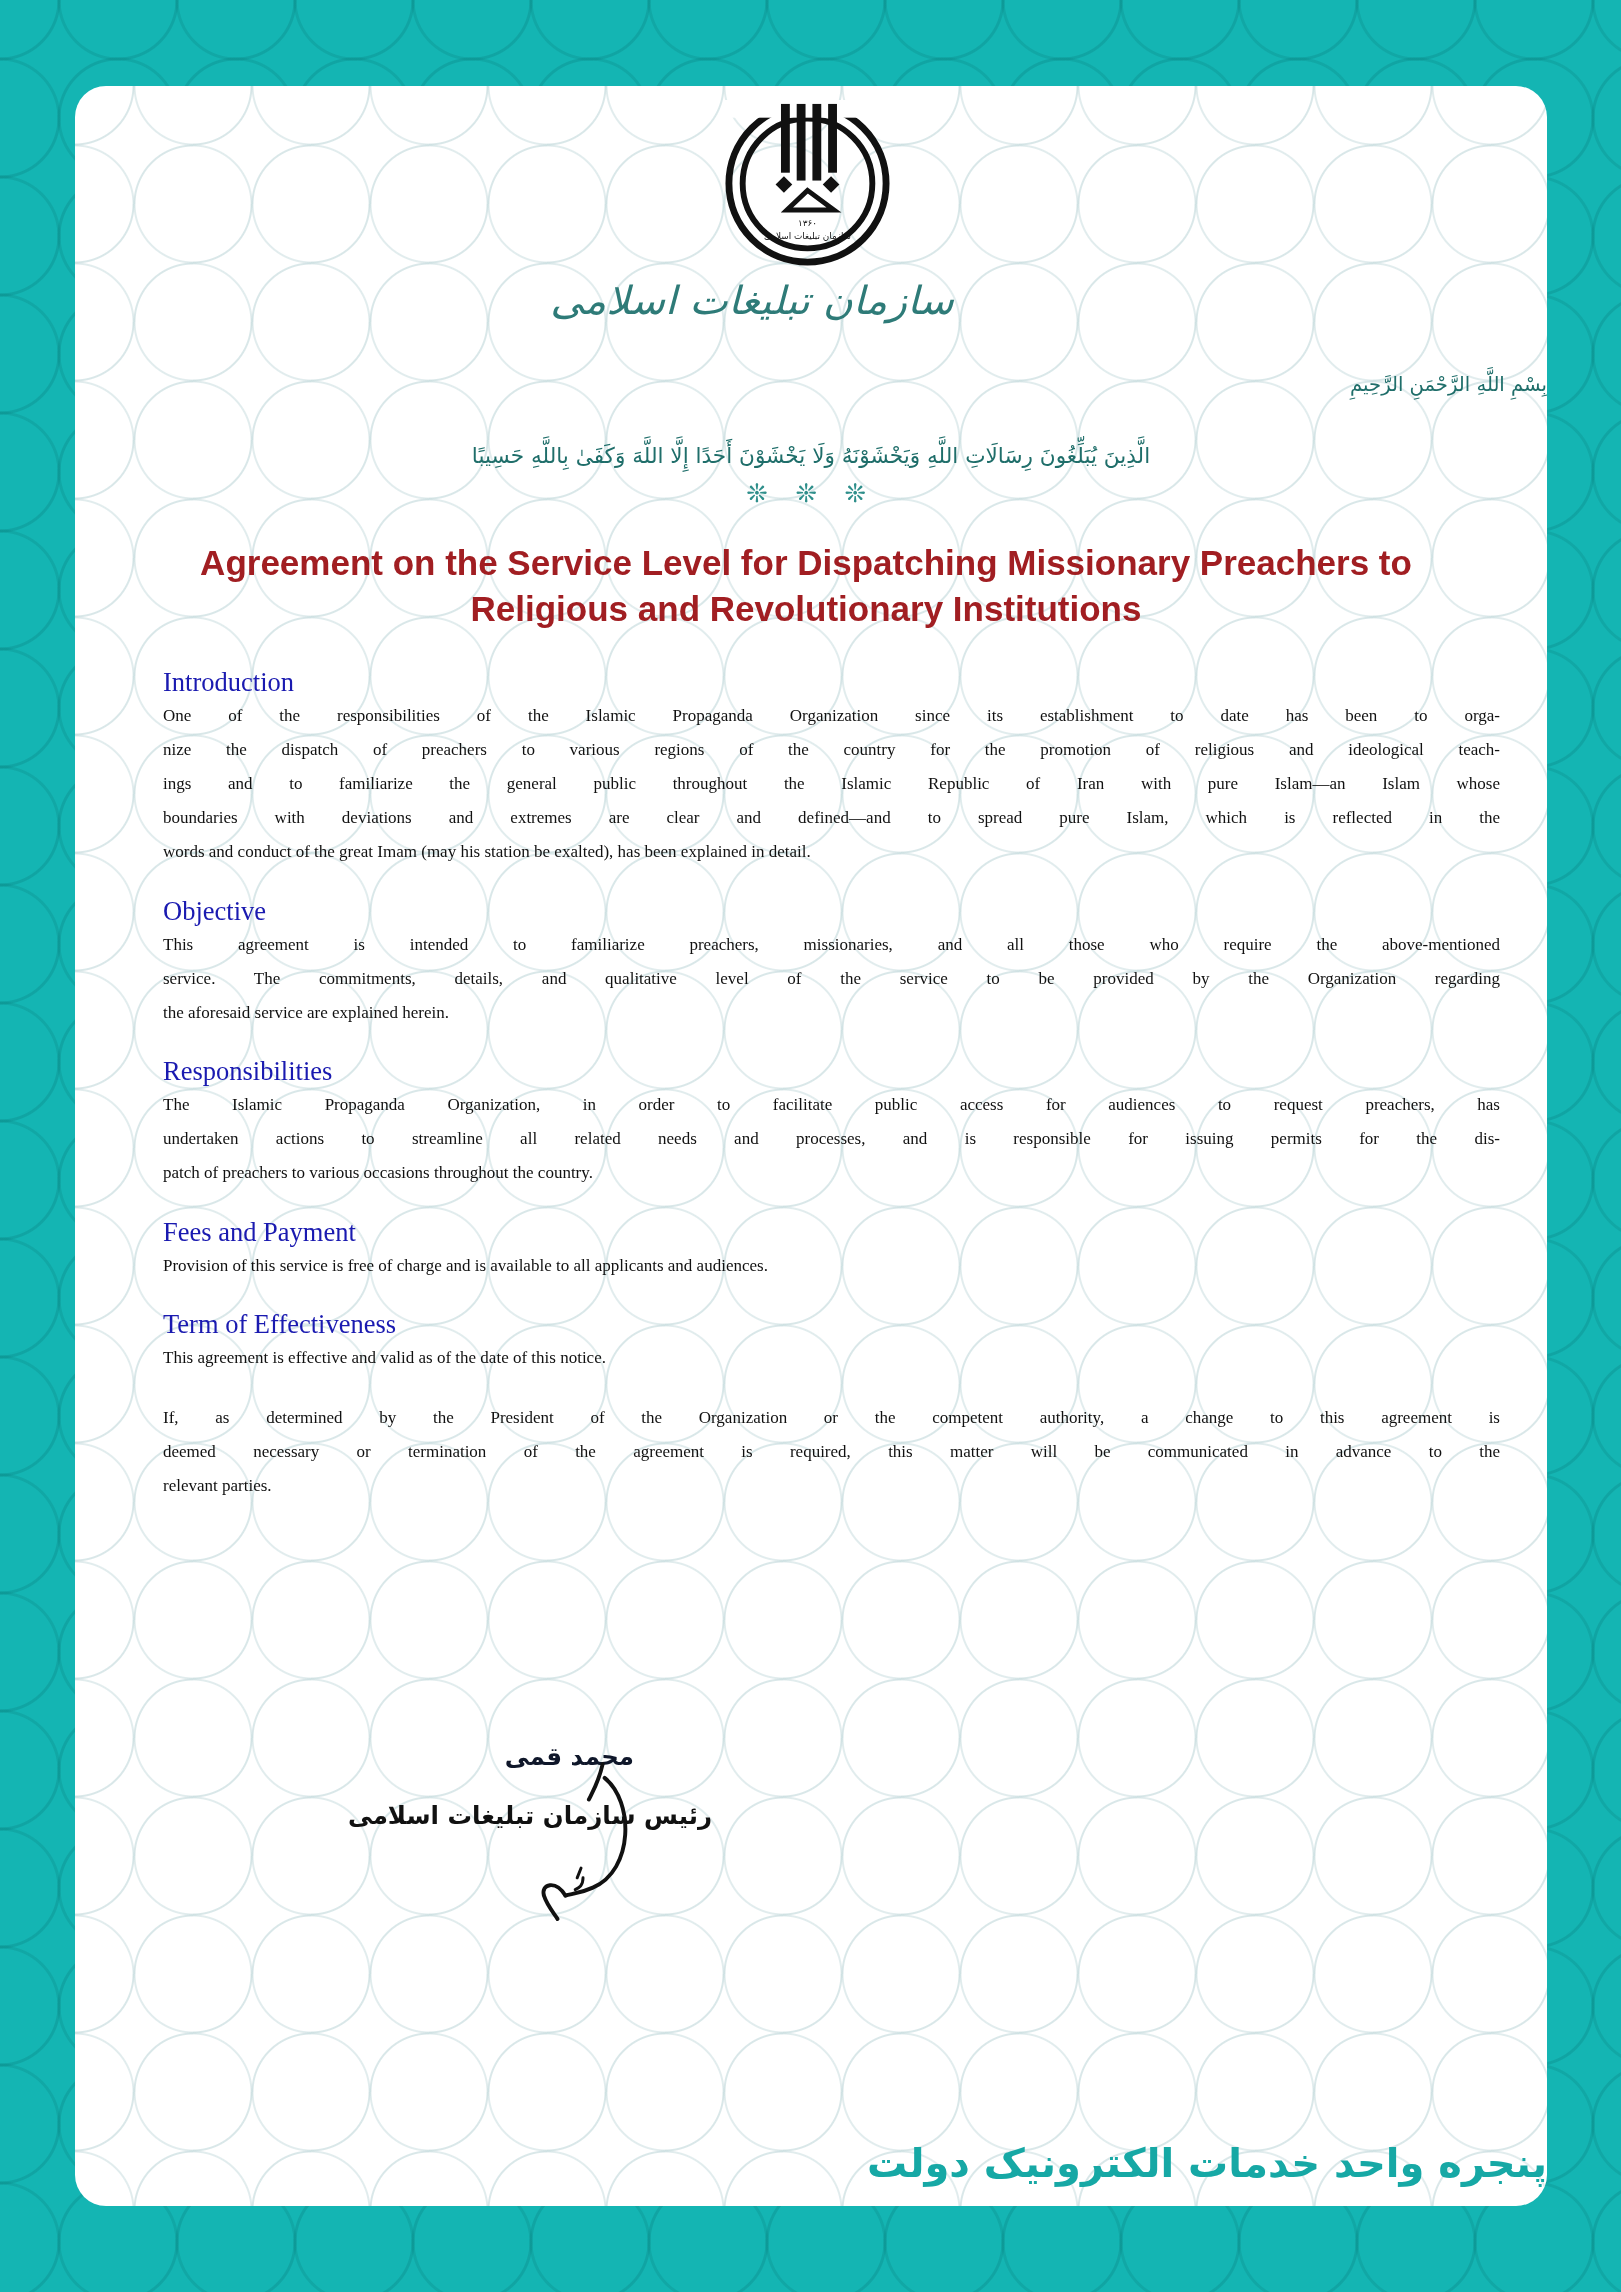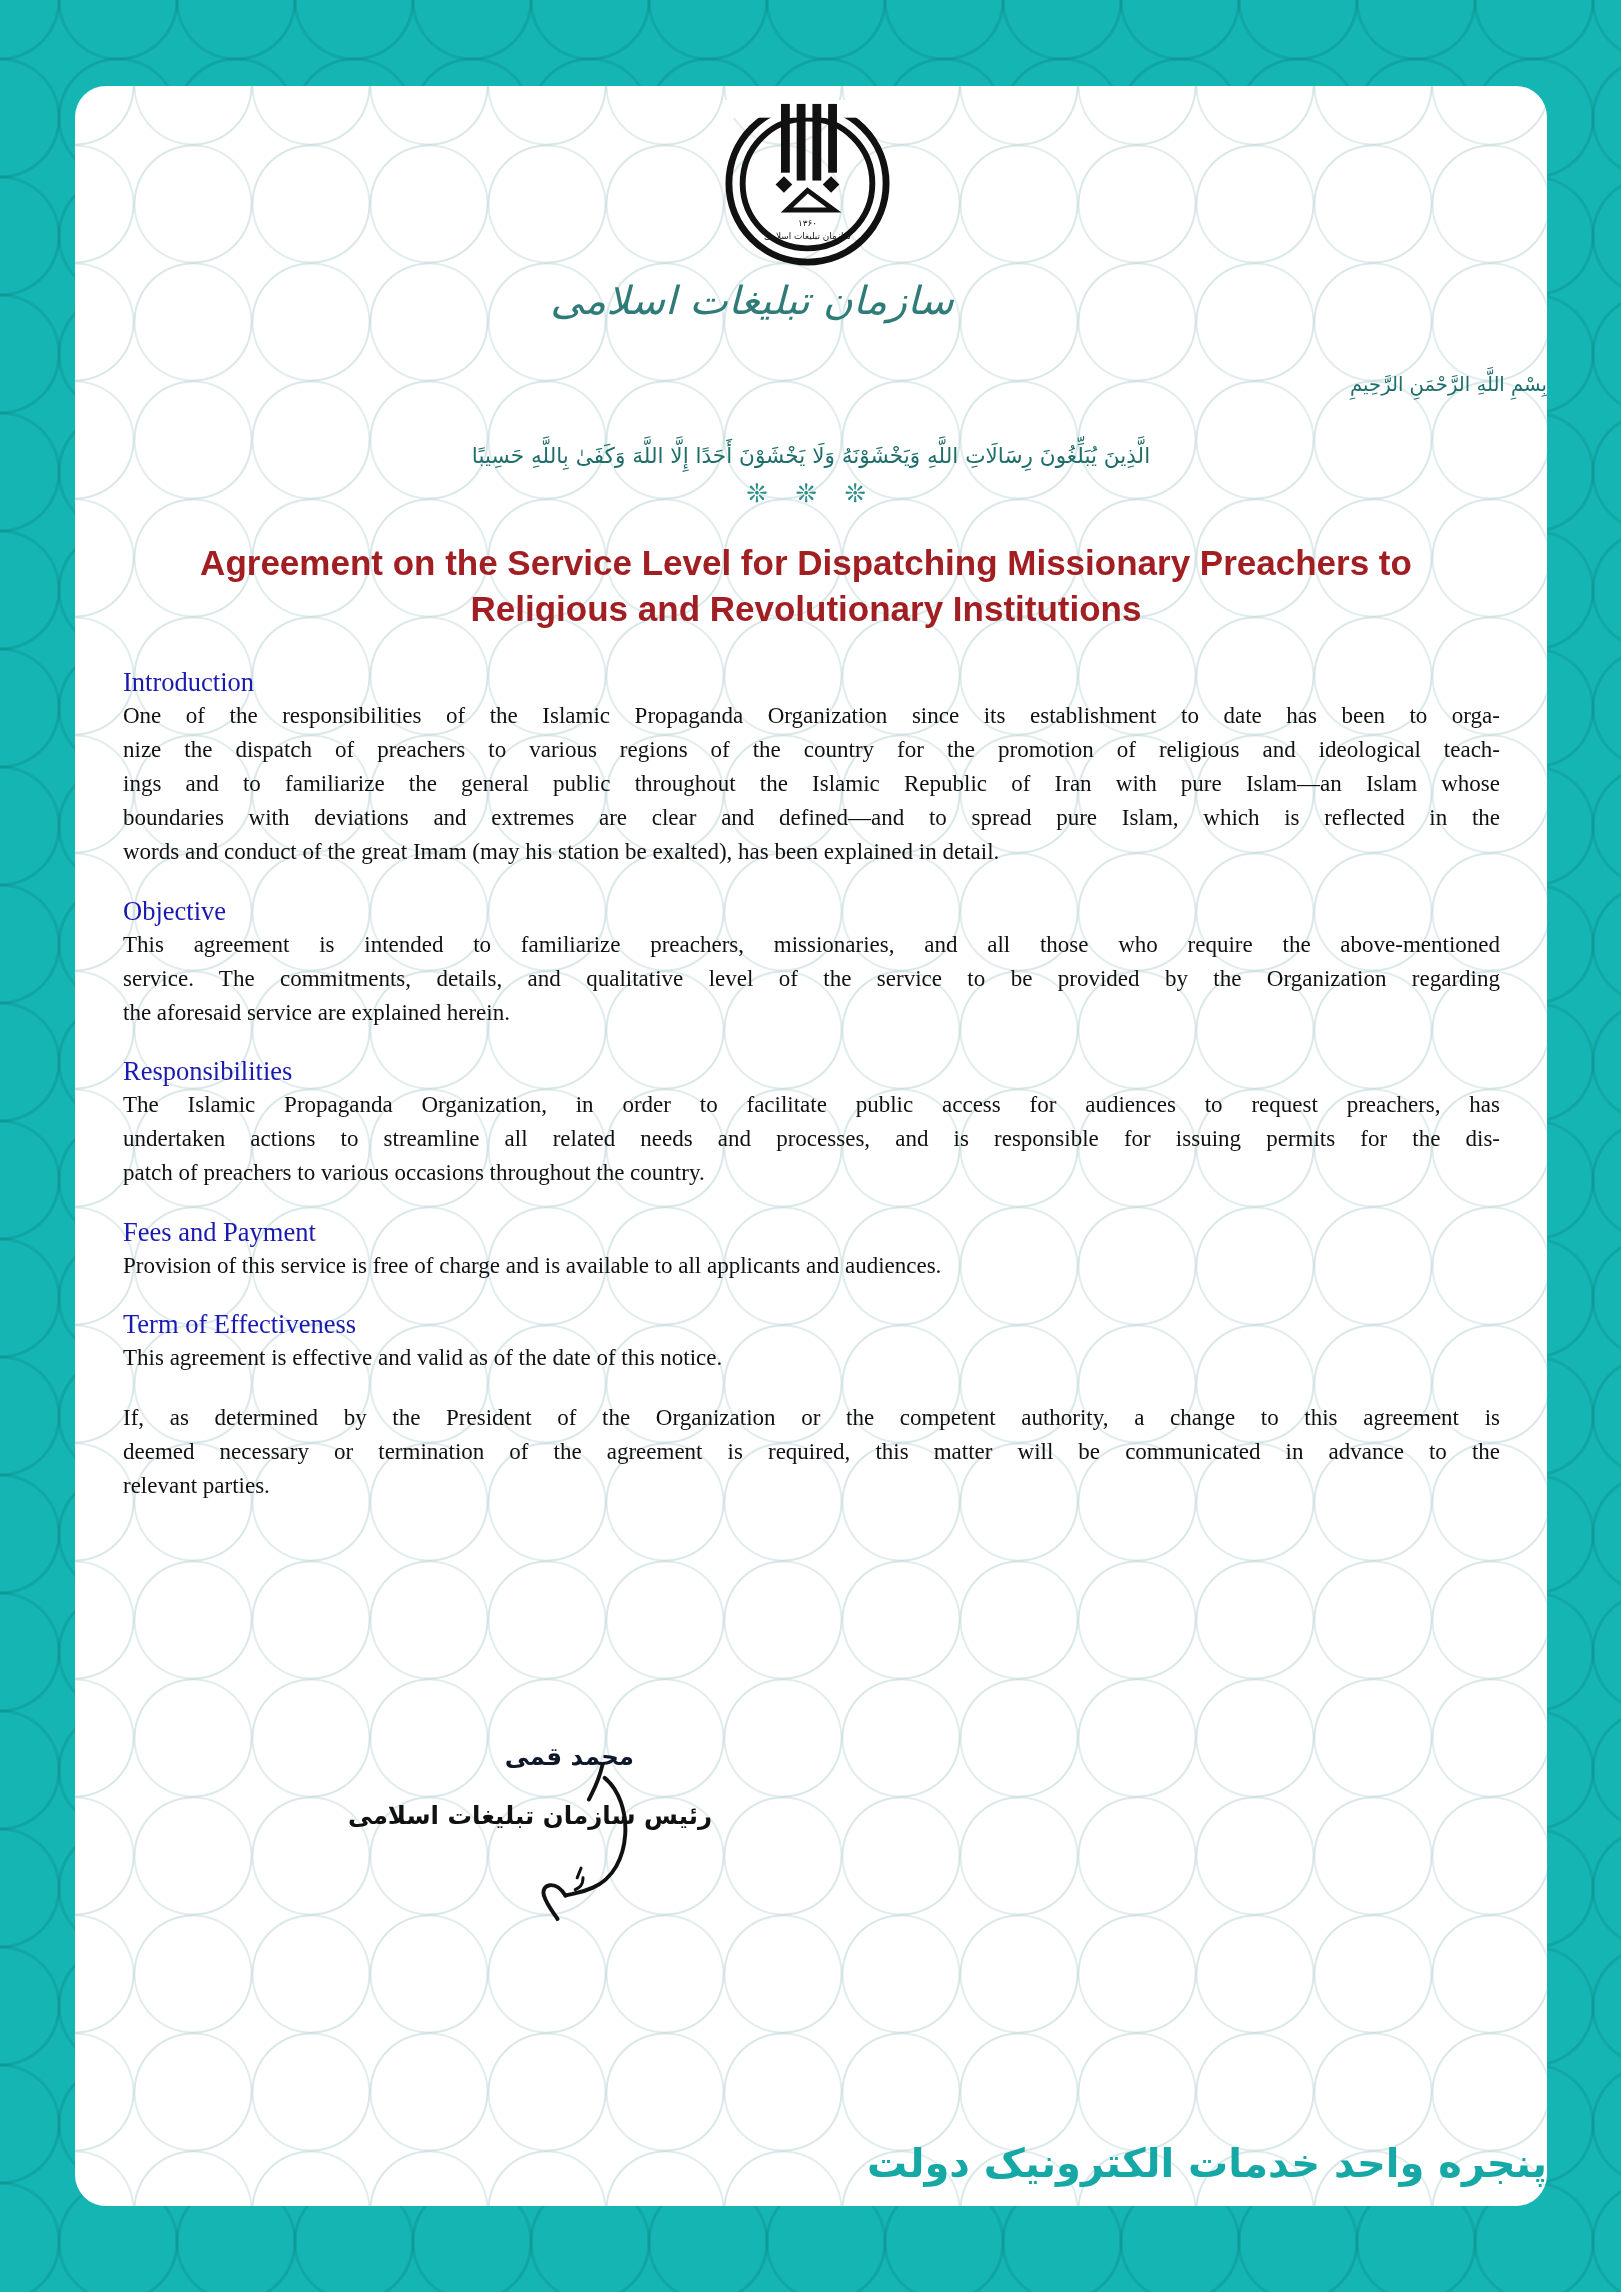--- a/index.html
+++ b/index.html
@@ -69,27 +69,27 @@
   .title {
     position: absolute; left: 39px; right: 49px; top: 454px; text-align: center;
     font-family: "Liberation Sans", sans-serif; font-weight: bold;
     font-size: 35px; line-height: 46px; color: #a11e22;
   }
 
   
   .sections {
     position: absolute; left: 48px; width: 1377px; top: 580px;
   }
-  .section { margin-bottom: 25.5px; }
+  .section { margin-bottom: 25.5px; margin-left: 40px; }
   .section-heading {
     color: #1a1ab0; font-size: 26.5px; line-height: 33px;
     font-family: "Liberation Serif", serif;
   }
   .section-body {
-    color: #111111; font-size: 23px; line-height: 34px;
+    color: #111111; font-size: 17px; line-height: 34px;
     font-family: "Liberation Serif", serif;
     text-align: justify;
   }
   .section-body .line { display: block; text-align-last: justify; }
   .section-body .line.last { text-align-last: left; }
 
   
   .sig-name {
     position: absolute; left: 412px; top: 1656px; width: 147px; text-align: right;
     font-family: "DejaVu Sans", sans-serif; font-weight: bold; font-size: 24.5px;

